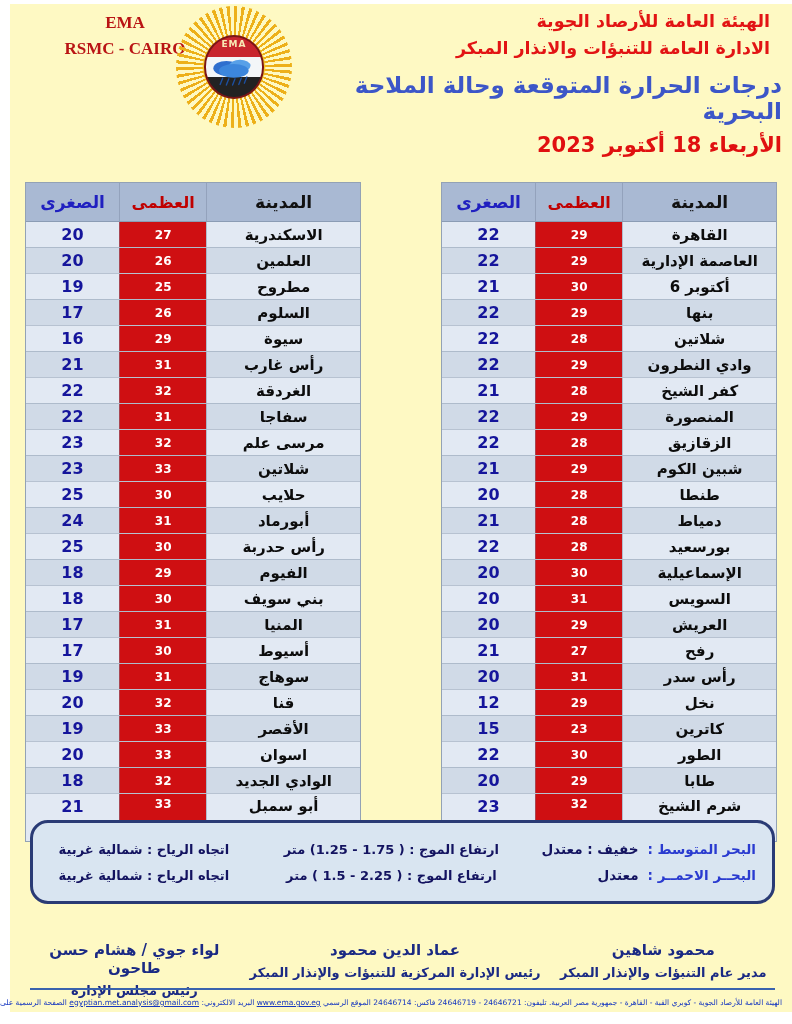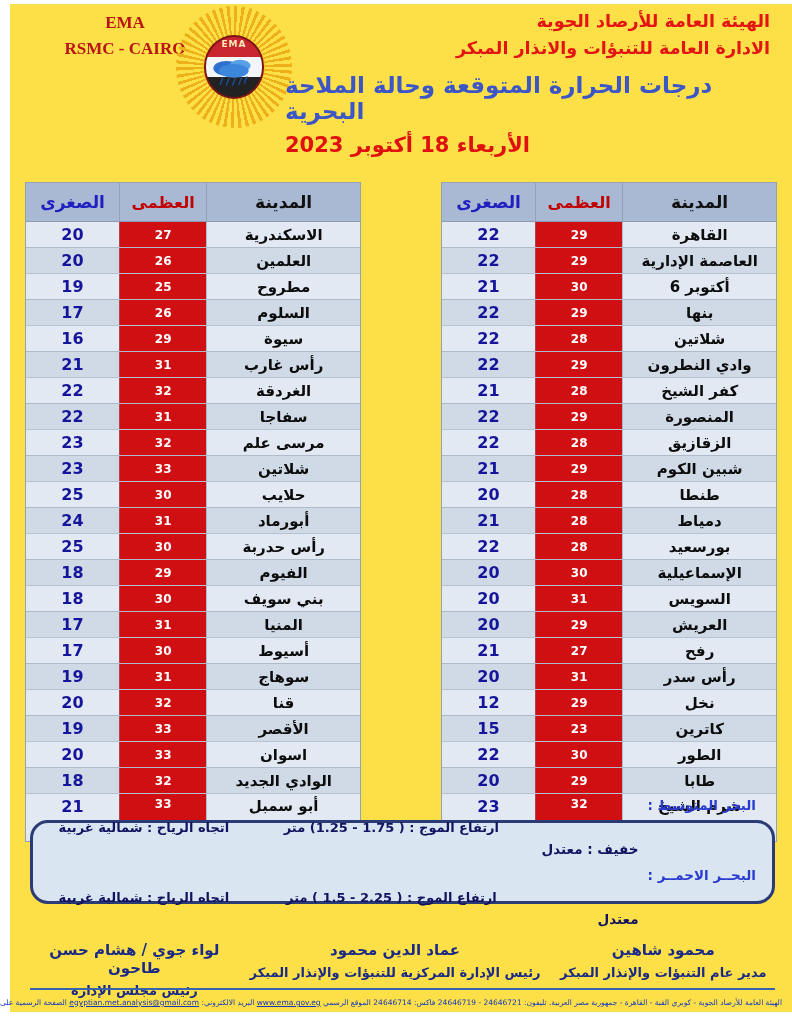--- a/index.html
+++ b/index.html
@@ -1,25 +1,25 @@
 <!DOCTYPE html>
 <html lang="ar"><head>
 <meta charset="utf-8">
 <style>
   html,body{margin:0;padding:0;}
   body{width:792px;height:1024px;background:#ffffff;position:relative;overflow:hidden;
        font-family:"DejaVu Sans",sans-serif;}
-  .page{position:absolute;left:10px;top:4px;right:0;bottom:12px;background:#fde047;}
+  .page{position:absolute;left:10px;top:4px;right:0;bottom:12px;background:#fef9c3;}
 
   
   .ema-block{position:absolute;left:35px;top:6px;width:160px;text-align:center;
     font-family:"Liberation Serif",serif;font-weight:bold;color:#b91414;font-size:17px;line-height:1.5;}
   .org-block{position:absolute;right:22px;top:4px;direction:rtl;text-align:right;
     color:#e21414;font-weight:bold;font-size:17.5px;line-height:1.55;}
-  .title-wrap{position:absolute;left:275px;right:10px;top:68px;text-align:left;direction:rtl;}
+  .title-wrap{position:absolute;left:275px;right:10px;top:68px;text-align:right;direction:rtl;}
   .main-title{color:#3c56c8;font-weight:bold;font-size:23px;}
   .main-date{color:#e01010;font-weight:bold;font-size:21px;margin-top:9px;}
 
   
   .logo{position:absolute;left:166px;top:2px;width:116px;height:122px;}
   .sun{position:absolute;inset:0;border-radius:50%;
     background:
       radial-gradient(circle at 50% 50%, #f6c422 0 36%, rgba(246,196,34,0) 38%),
       repeating-conic-gradient(from 0deg, #edb019 0deg 3.2deg, rgba(237,176,25,0) 3.2deg 7.2deg);}
   .flag{position:absolute;inset:24%;border-radius:50%;overflow:hidden;border:2px solid #7a1616;
@@ -48,21 +48,21 @@
   .thead .cell.min{color:#2020c0;font-size:17px;}
 
   
   .marine{position:absolute;top:816px;left:20px;right:17px;height:84px;border:3px solid #2a3b75;
     border-radius:18px;background:#d9e5f1;direction:rtl;display:flex;flex-direction:column;
     justify-content:center;gap:10px;padding:4px 0;box-sizing:border-box;}
   .marine-row{display:grid;grid-template-columns:33% 37% 30%;align-items:center;}
   .sea-cell{display:flex;gap:9px;justify-content:flex-start;padding-right:16px;
     font-size:13.5px;font-weight:bold;}
   .sea-label{color:#2a3bd0;}
-  .sea-cond{color:#131360;margin-top:44px;}
+  .sea-cond{color:#131360;}
   .wave-cell,.wind-cell{text-align:center;font-size:13px;font-weight:bold;color:#131360;}
 
   
   .sigs{position:absolute;top:920px;left:20px;right:17px;display:grid;
     grid-template-columns:30% 42% 28%;direction:rtl;}
   .sig{text-align:center;color:#1b2a84;font-weight:bold;margin-top:17px;}
   .sig .sig-name{font-size:15px;}
   .sig .sig-title{font-size:13px;margin-top:6px;}
 
   .divider{position:absolute;top:984px;left:20px;right:17px;border-top:2.5px solid #3a63ad;}

